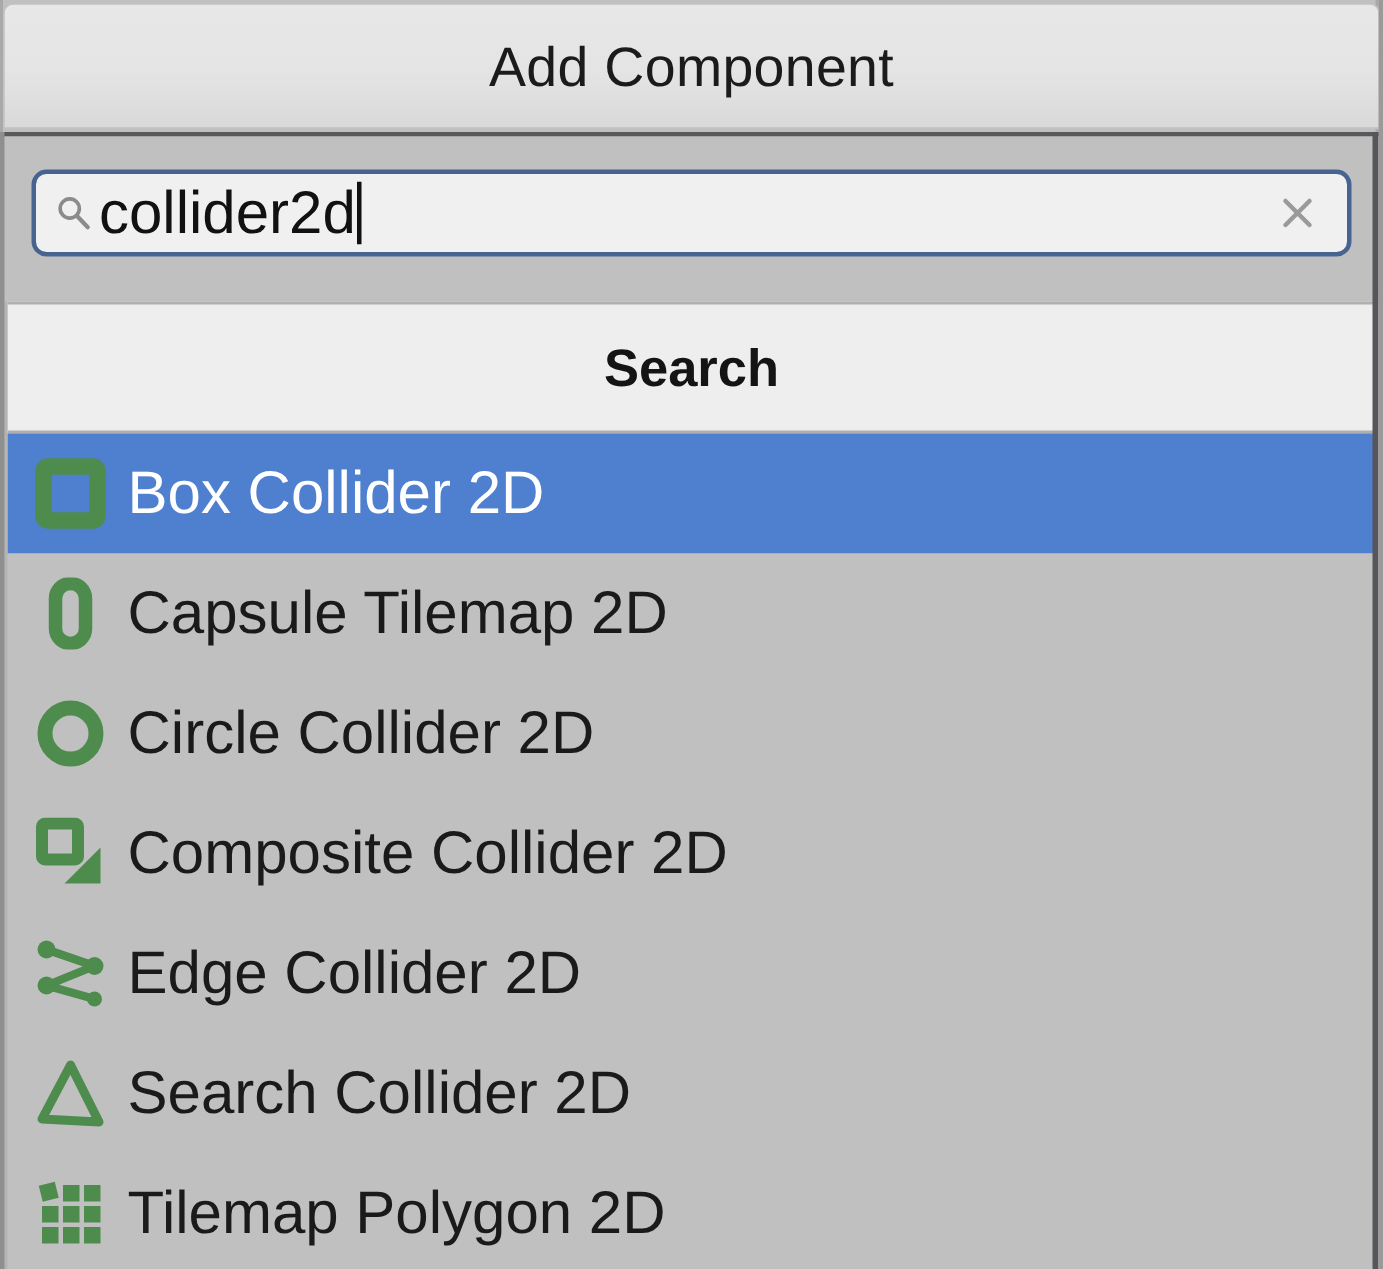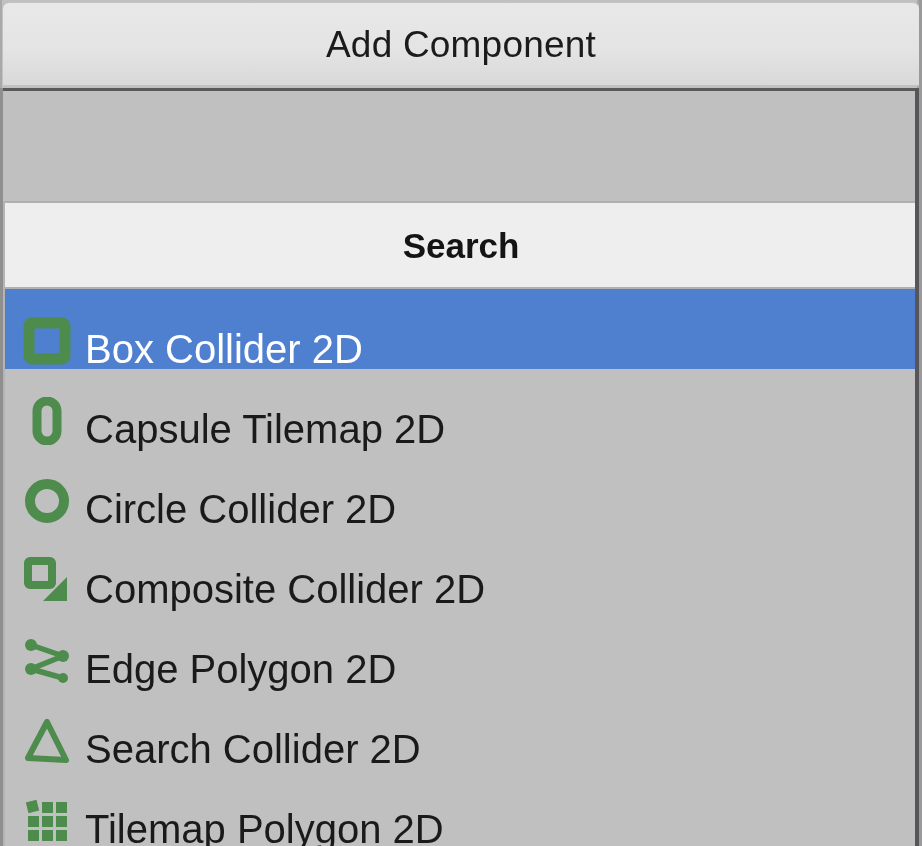--- a/index.html
+++ b/index.html
@@ -146,21 +146,21 @@
     color: #141414;
     line-height: 1;
   }
 
   .list {
     display: block;
   }
   .row {
     height: 80px;
     display: flex;
-    align-items: flex-end;
+    align-items: center;
     padding-left: 14px;
     box-sizing: border-box;
     background: #c0c0c0;
   }
   .row.selected {
     background: #4f80cf;
   }
   .row-icon {
     width: 56px;
     height: 56px;
@@ -215,20 +215,40 @@
 <div id="app">
 
   <div class="edge-top-left"></div>
   <div class="edge-top-right"></div>
 
   <div class="titlebar">
     <span class="titlebar-label">Add Component</span>
   </div>
   <div class="title-sep"></div>
 
+  <div class="searchbar-area">
+    <div class="search-field">
+      <span class="magnifier">
+        <svg width="26" height="26" viewBox="0 0 26 26">
+          <circle cx="10.5" cy="10" r="6.4" fill="none" stroke="#8b8b8b" stroke-width="2.4"></circle>
+          <line x1="15.2" y1="14.8" x2="22.5" y2="22.5" stroke="#8b8b8b" stroke-width="2.8" stroke-linecap="round"></line>
+        </svg>
+      </span>
+      <span class="search-text-wrap">
+        <span class="search-value">collider2d</span>
+        <span class="caret"></span>
+      </span>
+      <span class="clear-btn">
+        <svg width="30" height="30" viewBox="0 0 30 30">
+          <line x1="7" y1="7" x2="23" y2="23" stroke="#9a9a9a" stroke-width="3" stroke-linecap="round"></line>
+          <line x1="23" y1="7" x2="7" y2="23" stroke="#9a9a9a" stroke-width="3" stroke-linecap="round"></line>
+        </svg>
+      </span>
+    </div>
+  </div>
 
   <div class="results">
 
     <div class="group-header">
       <span class="group-header-label">Search</span>
     </div>
 
     <div class="list">
 
       <div class="row selected">
@@ -271,21 +291,21 @@
       <div class="row">
         <span class="row-icon">
           <svg width="48" height="48" viewBox="0 0 48 48">
             <path d="M8 8 L40 19 L8 32 L40 41" fill="none" stroke="#4d8c4d" stroke-width="5.5" stroke-linejoin="round"></path>
             <circle cx="8" cy="8" r="6" fill="#4d8c4d"></circle>
             <circle cx="40" cy="19" r="6" fill="#4d8c4d"></circle>
             <circle cx="8" cy="32" r="6" fill="#4d8c4d"></circle>
             <circle cx="40" cy="41" r="5" fill="#4d8c4d"></circle>
           </svg>
         </span>
-        <span class="row-label">Edge Polygon 2D</span>
+        <span class="row-label">Edge Collider 2D</span>
       </div>
 
       <div class="row">
         <span class="row-icon">
           <svg width="48" height="48" viewBox="0 0 48 48">
             <path d="M24 5 L43 43 L5 41 Z" fill="none" stroke="#4d8c4d" stroke-width="6" stroke-linejoin="round"></path>
           </svg>
         </span>
         <span class="row-label">Search Collider 2D</span>
       </div>

